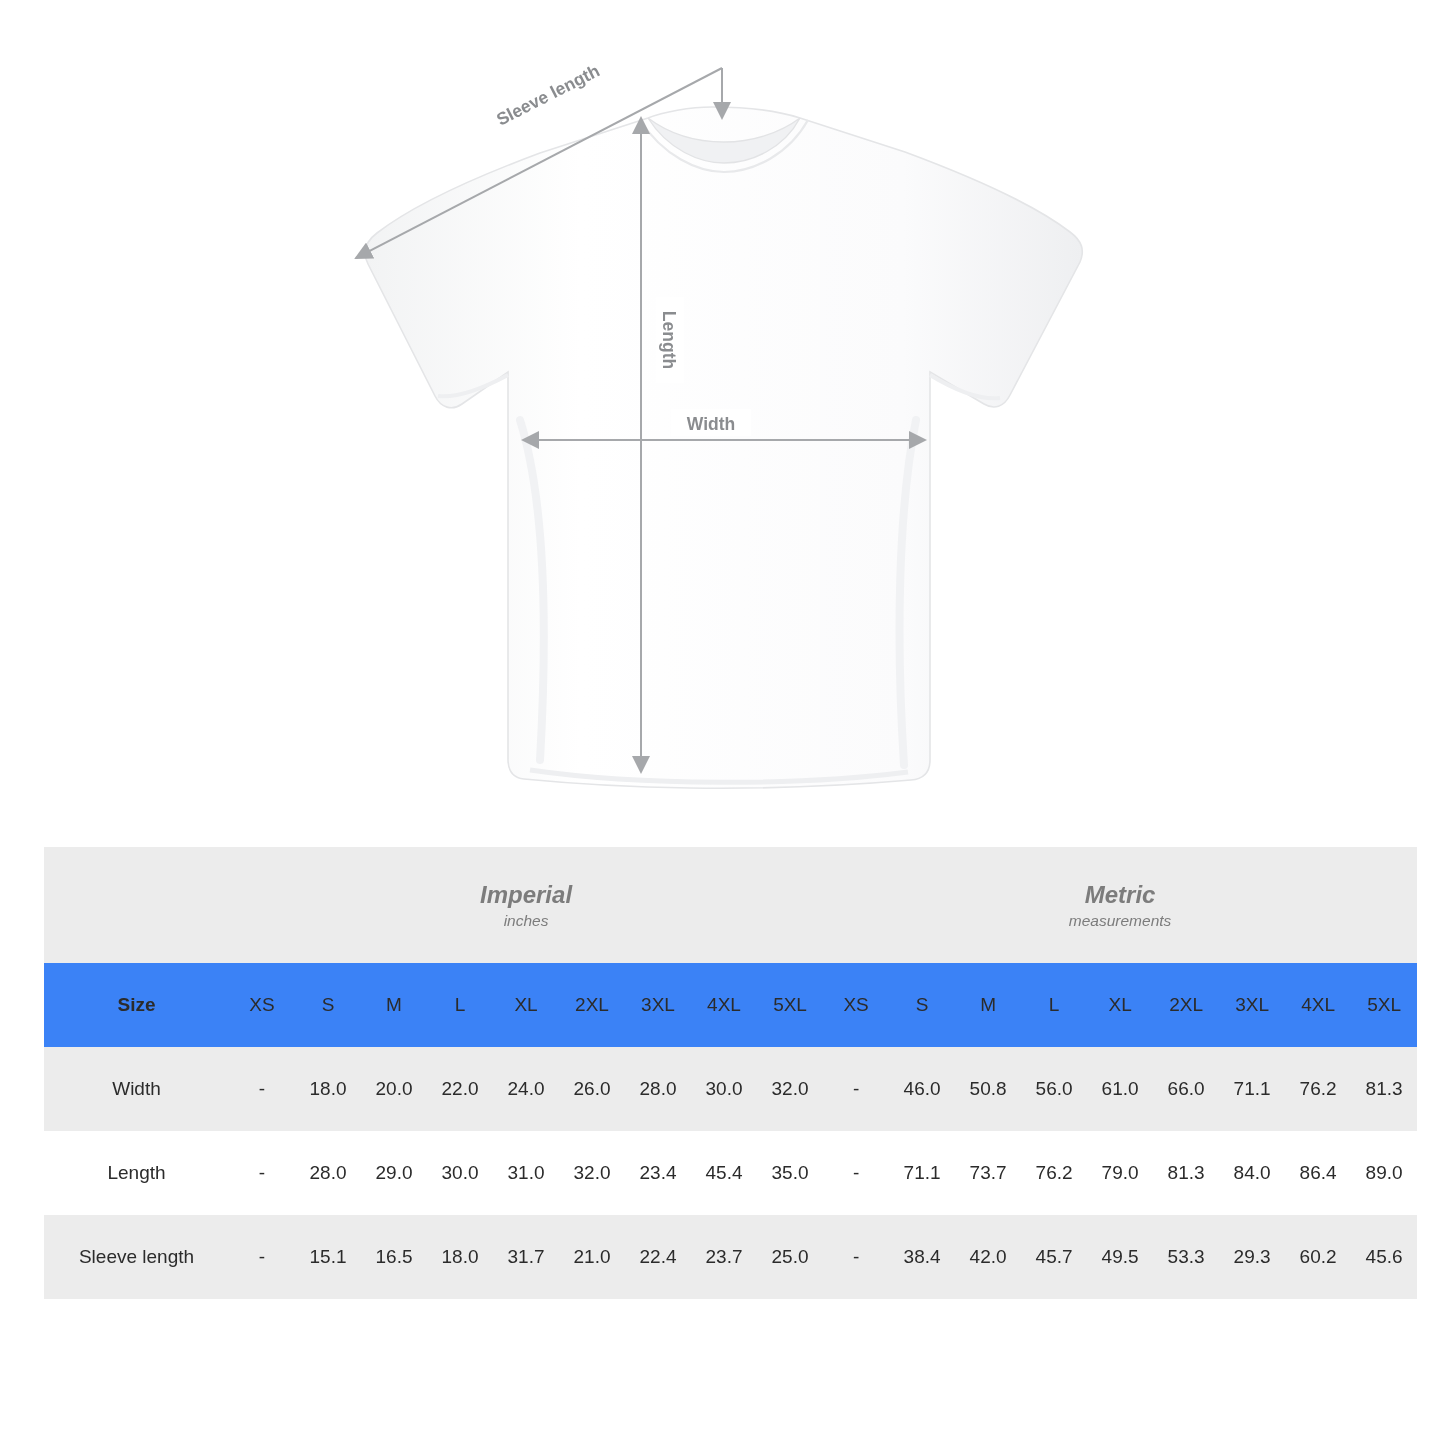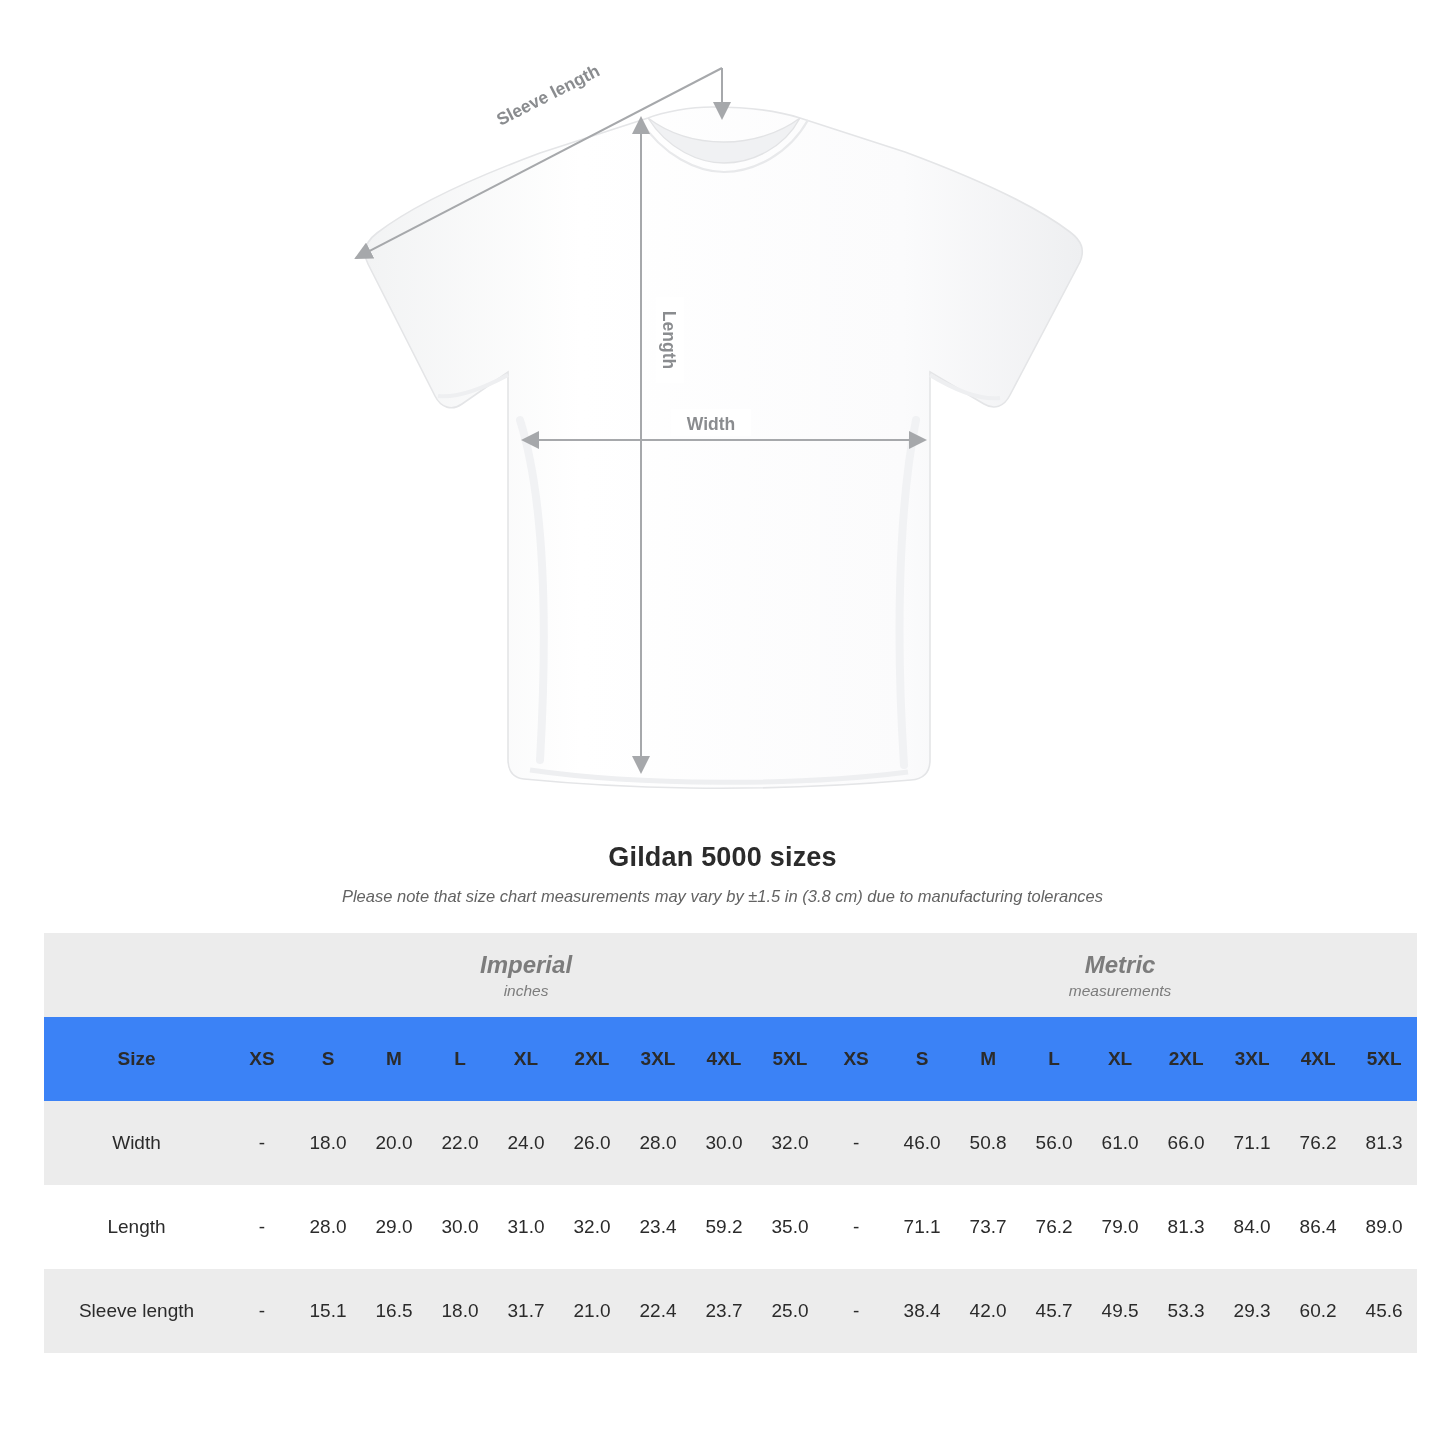--- a/index.html
+++ b/index.html
@@ -58,21 +58,21 @@
     table-layout: fixed;
   }
   table.size-table td, table.size-table th {
     text-align: center;
     vertical-align: middle;
     font-weight: normal;
     border: none;
   }
   .unit-row td {
     background: #ececec;
-    height: 84px;
+    height: 116px;
     padding: 0;
   }
   .unit-name {
     font-size: 24px;
     font-style: italic;
     font-weight: bold;
     color: #7c7c7c;
     line-height: 1.25;
   }
   .unit-sub {
@@ -85,21 +85,21 @@
     background: #3b82f6;
     height: 82px;
     font-size: 19px;
     color: #2b2b2b;
   }
   .hdr-row td.rowlabel {
     font-weight: bold;
     font-size: 19px;
   }
   .hdr-row td.sizecell {
-    font-weight: bold;
+    font-weight: normal;
     font-size: 19px;
   }
   .data-row td {
     height: 82px;
     font-size: 19px;
     color: #2b2b2b;
   }
   .data-row.shaded td {
     background: #ececec;
   }
@@ -197,24 +197,20 @@
         <text id="lbl-length" x="0" y="6" text-anchor="middle" font-family="Liberation Sans, sans-serif" font-size="17.5" font-weight="bold" fill="#8a8c8f">Length</text>
       </g>
 
       <g transform="translate(711,424)">
         <rect x="-40" y="-15" width="80" height="27" fill="#ffffff"></rect>
         <text id="lbl-width" x="0" y="6" text-anchor="middle" font-family="Liberation Sans, sans-serif" font-size="17.5" font-weight="bold" fill="#8a8c8f">Width</text>
       </g>
     </svg>
   </div>
 
-  <div class="title-block">
-    <div class="chart-title">Gildan 5000 sizes</div>
-    <div class="chart-note">Please note that size chart measurements may vary by ±1.5 in (3.8 cm) due to manufacturing tolerances</div>
-  </div>
 
   <div class="table-wrap">
     <table class="size-table">
       <colgroup>
         <col class="label-col">
         <col class="val-col">
           <col class="val-col">
           <col class="val-col">
           <col class="val-col">
         <col class="val-col">
@@ -292,21 +288,21 @@
 
         <tr class="data-row plain">
           <td class="rowlabel">Length</td>
           <td>-</td>
           <td>28.0</td>
           <td>29.0</td>
           <td>30.0</td>
           <td>31.0</td>
           <td>32.0</td>
           <td>23.4</td>
-          <td>59.2</td>
+          <td>45.4</td>
           <td>35.0</td>
           <td>-</td>
           <td>71.1</td>
           <td>73.7</td>
           <td>76.2</td>
           <td>79.0</td>
           <td>81.3</td>
           <td>84.0</td>
           <td>86.4</td>
           <td>89.0</td>

